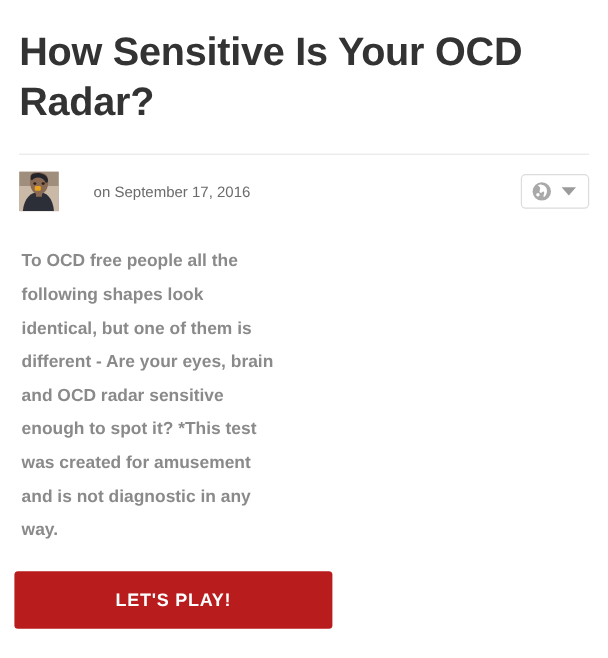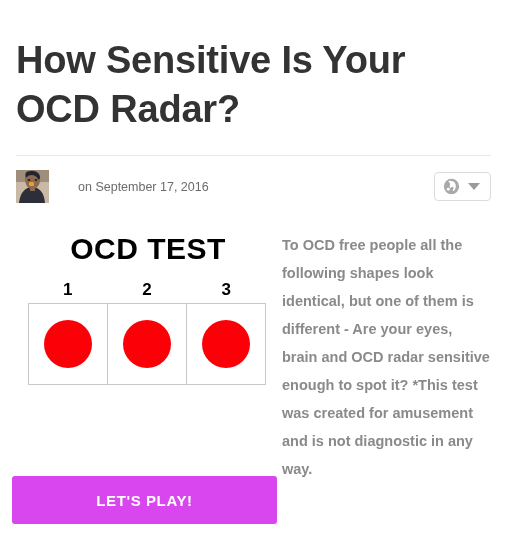--- a/index.html
+++ b/index.html
@@ -19,22 +19,22 @@
   .page {
     position: relative;
     width: 507px;
     height: 548px;
     padding: 0 16px;
   }
 
   
   .page-title {
     margin: 0;
-    padding-top: 36px;
-    font-size: 38px;
+    padding-top: 22px;
+    font-size: 33px;
     line-height: 1.28;
     font-weight: 600;
     letter-spacing: -0.2px;
     color: #333333;
   }
 
   
   .divider {
     height: 1px;
     background: #e8e8e8;
@@ -165,21 +165,21 @@
 
   
   .cta-wrap {
     position: absolute;
     left: 12px;
     top: 476px;
   }
   .cta-button {
     width: 265px;
     height: 48px;
-    background: #d946ef;
+    background: #b91c1c;
     border: none;
     border-radius: 3px;
     color: #ffffff;
     font-family: "Liberation Sans", sans-serif;
     font-size: 15px;
     font-weight: bold;
     letter-spacing: 0.6px;
     cursor: pointer;
   }
 </style>
@@ -220,41 +220,20 @@
         <circle cx="10" cy="10" r="9" fill="#a9a9a9"></circle>
         <path d="M6 4 C8 5 9 7 8 9 C7 11 9 12 10 11 C12 9 13 11 12 13 C11 15 12 16 13 15 C15 13 16 9 14 6 C12 3 8 2.5 6 4 Z" fill="#ffffff"></path>
         <circle cx="6.2" cy="13.2" r="1.7" fill="#ffffff"></circle>
       </svg>
       <span class="chevron-down"></span>
     </div>
   </div>
 
   <div class="content">
 
-    <div class="figure">
-      <div class="figure-title">OCD TEST</div>
-
-      <div class="figure-numbers">
-        <div class="num">1</div>
-        <div class="num">2</div>
-        <div class="num">3</div>
-      </div>
-
-      <div class="cells">
-        <div class="cell">
-          <div class="dot"></div>
-        </div>
-        <div class="cell">
-          <div class="dot"></div>
-        </div>
-        <div class="cell">
-          <div class="dot"></div>
-        </div>
-      </div>
-    </div>
 
     <div class="description">To OCD free people all the following shapes look identical, but one of them is different - Are your eyes, brain and OCD radar sensitive enough to spot it? *This test was created for amusement and is not diagnostic in any way.</div>
   </div>
 
   <div class="cta-wrap">
     <button class="cta-button">LET'S PLAY!</button>
   </div>
 
 </div>
 

